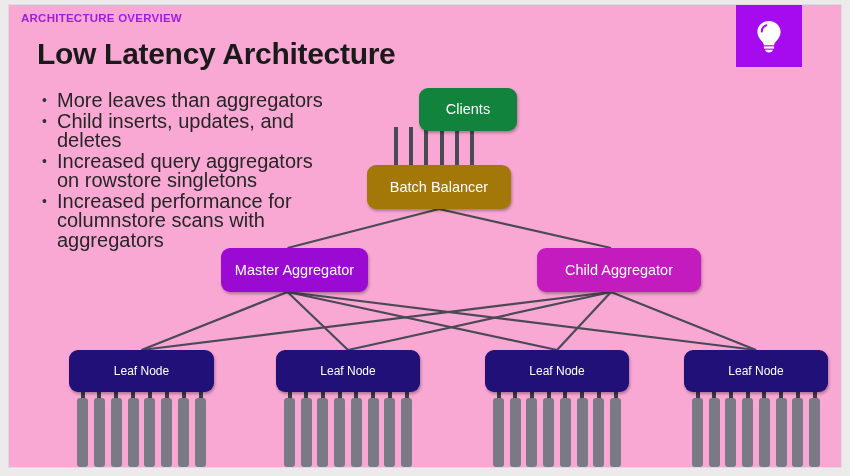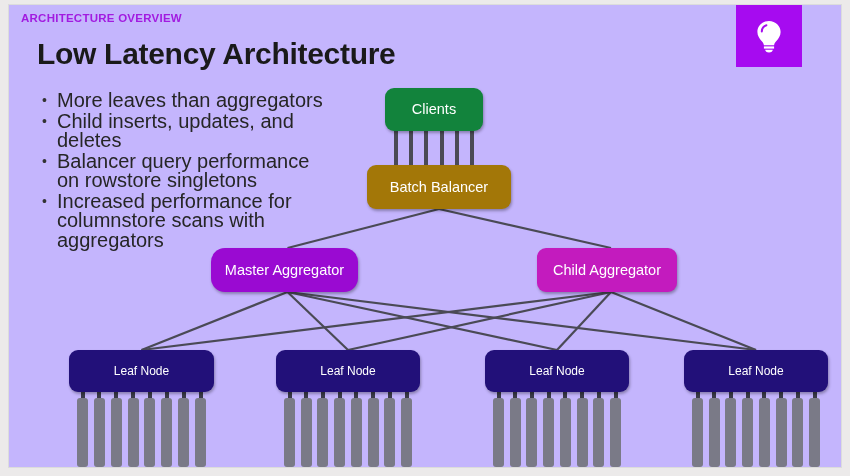--- a/index.html
+++ b/index.html
@@ -11,21 +11,21 @@
     background: #eceaea;
     font-family: "Liberation Sans", sans-serif;
   }
 
   #slide {
     position: absolute;
     left: 8px;
     top: 4px;
     width: 834px;
     height: 464px;
-    background: #c4b5fd;
+    background: #f9a8d4;
     border: 1px solid #dcdcdc;
     overflow: hidden;
   }
 
   
   #eyebrow {
     position: absolute;
     left: 12px;
     top: 7px;
     font-size: 11.5px;
@@ -113,21 +113,21 @@
     display: flex;
     align-items: center;
     justify-content: center;
     text-align: center;
     font-size: 14.5px;
     line-height: 17px;
     box-shadow: 1px 2px 3px rgba(0,0,0,0.30);
     z-index: 3;
   }
 
-  .node-clients       { background: #12833C; }
+  .node-clients       { background: #12833C; margin-left: 34px; }
   .node-lb            { background: #A37708; }
   .node-master        { background: #9A0AD2; }
   .node-child         { background: #C31BBE; }
   .node-leaf          { background: #221079; font-size: 12px; }
 
   
   .client-stem {
     position: absolute;
     width: 4px;
     background: #4a4a55;
@@ -173,21 +173,21 @@
     <div class="bullet-row">
       <span class="bullet-dot">•</span>
       <span class="bullet-text">More leaves than aggregators</span>
     </div>
     <div class="bullet-row">
       <span class="bullet-dot">•</span>
       <span class="bullet-text">Child inserts, updates, and deletes</span>
     </div>
     <div class="bullet-row">
       <span class="bullet-dot">•</span>
-      <span class="bullet-text">Balancer query performance on rowstore singletons</span>
+      <span class="bullet-text">Increased query aggregators on rowstore singletons</span>
     </div>
     <div class="bullet-row">
       <span class="bullet-dot">•</span>
       <span class="bullet-text">Increased performance for columnstore scans with aggregators</span>
     </div>
   </div>
 
   <div id="diagram">
     <svg id="links">
         <line x1="430" y1="204" x2="278.5" y2="243" stroke="#4a4a55" stroke-width="2.2"></line>
@@ -203,22 +203,22 @@
       </svg>
 
   <div class="client-stem" style="left: 385px; top: 122px; height: 42px;"></div>
       <div class="client-stem" style="left: 400.2px; top: 122px; height: 42px;"></div>
       <div class="client-stem" style="left: 415.4px; top: 122px; height: 42px;"></div>
       <div class="client-stem" style="left: 430.6px; top: 122px; height: 42px;"></div>
       <div class="client-stem" style="left: 445.8px; top: 122px; height: 42px;"></div>
       <div class="client-stem" style="left: 461px; top: 122px; height: 42px;"></div>
       <div class="node node-clients" style="left: 376px; top: 83px; width: 98px; height: 43px; background: rgb(18, 131, 60);">Clients</div>
       <div class="node node-lb" style="left: 358px; top: 160px; width: 144px; height: 44px; background: rgb(163, 119, 8);">Batch Balancer</div>
-      <div class="node node-master" style="left: 202px; top: 243px; width: 147px; height: 44px; background: rgb(154, 10, 210); border-radius: 14px;">Master Aggregator</div>
-      <div class="node node-child" style="left: 528px; top: 243px; width: 140px; height: 44px; background: rgb(195, 27, 190);">Child Aggregator</div>
+      <div class="node node-master" style="left: 212px; top: 243px; width: 147px; height: 44px; background: rgb(154, 10, 210);">Master Aggregator</div>
+      <div class="node node-child" style="left: 528px; top: 243px; width: 164px; height: 44px; background: rgb(195, 27, 190);">Child Aggregator</div>
       <div class="node node-leaf" style="left: 60px; top: 345px; width: 145px; height: 42px; background: rgb(34, 16, 121);">Leaf Node</div>
       <div class="node node-leaf" style="left: 267px; top: 345px; width: 144px; height: 42px; background: rgb(34, 16, 121);">Leaf Node</div>
       <div class="node node-leaf" style="left: 476px; top: 345px; width: 144px; height: 42px; background: rgb(34, 16, 121);">Leaf Node</div>
       <div class="node node-leaf" style="left: 675px; top: 345px; width: 144px; height: 42px; background: rgb(34, 16, 121);">Leaf Node</div>
       <div class="disk-stem" style="left: 71.5px; top: 384px;"></div>
       <div class="disk" style="left: 68px; top: 393px; height: 69px; background: rgb(122, 122, 135);"></div>
       <div class="disk-stem" style="left: 88.3571px; top: 384px;"></div>
       <div class="disk" style="left: 84.8571px; top: 393px; height: 69px; background: rgb(122, 122, 135);"></div>
       <div class="disk-stem" style="left: 105.214px; top: 384px;"></div>
       <div class="disk" style="left: 101.714px; top: 393px; height: 69px; background: rgb(122, 122, 135);"></div>

